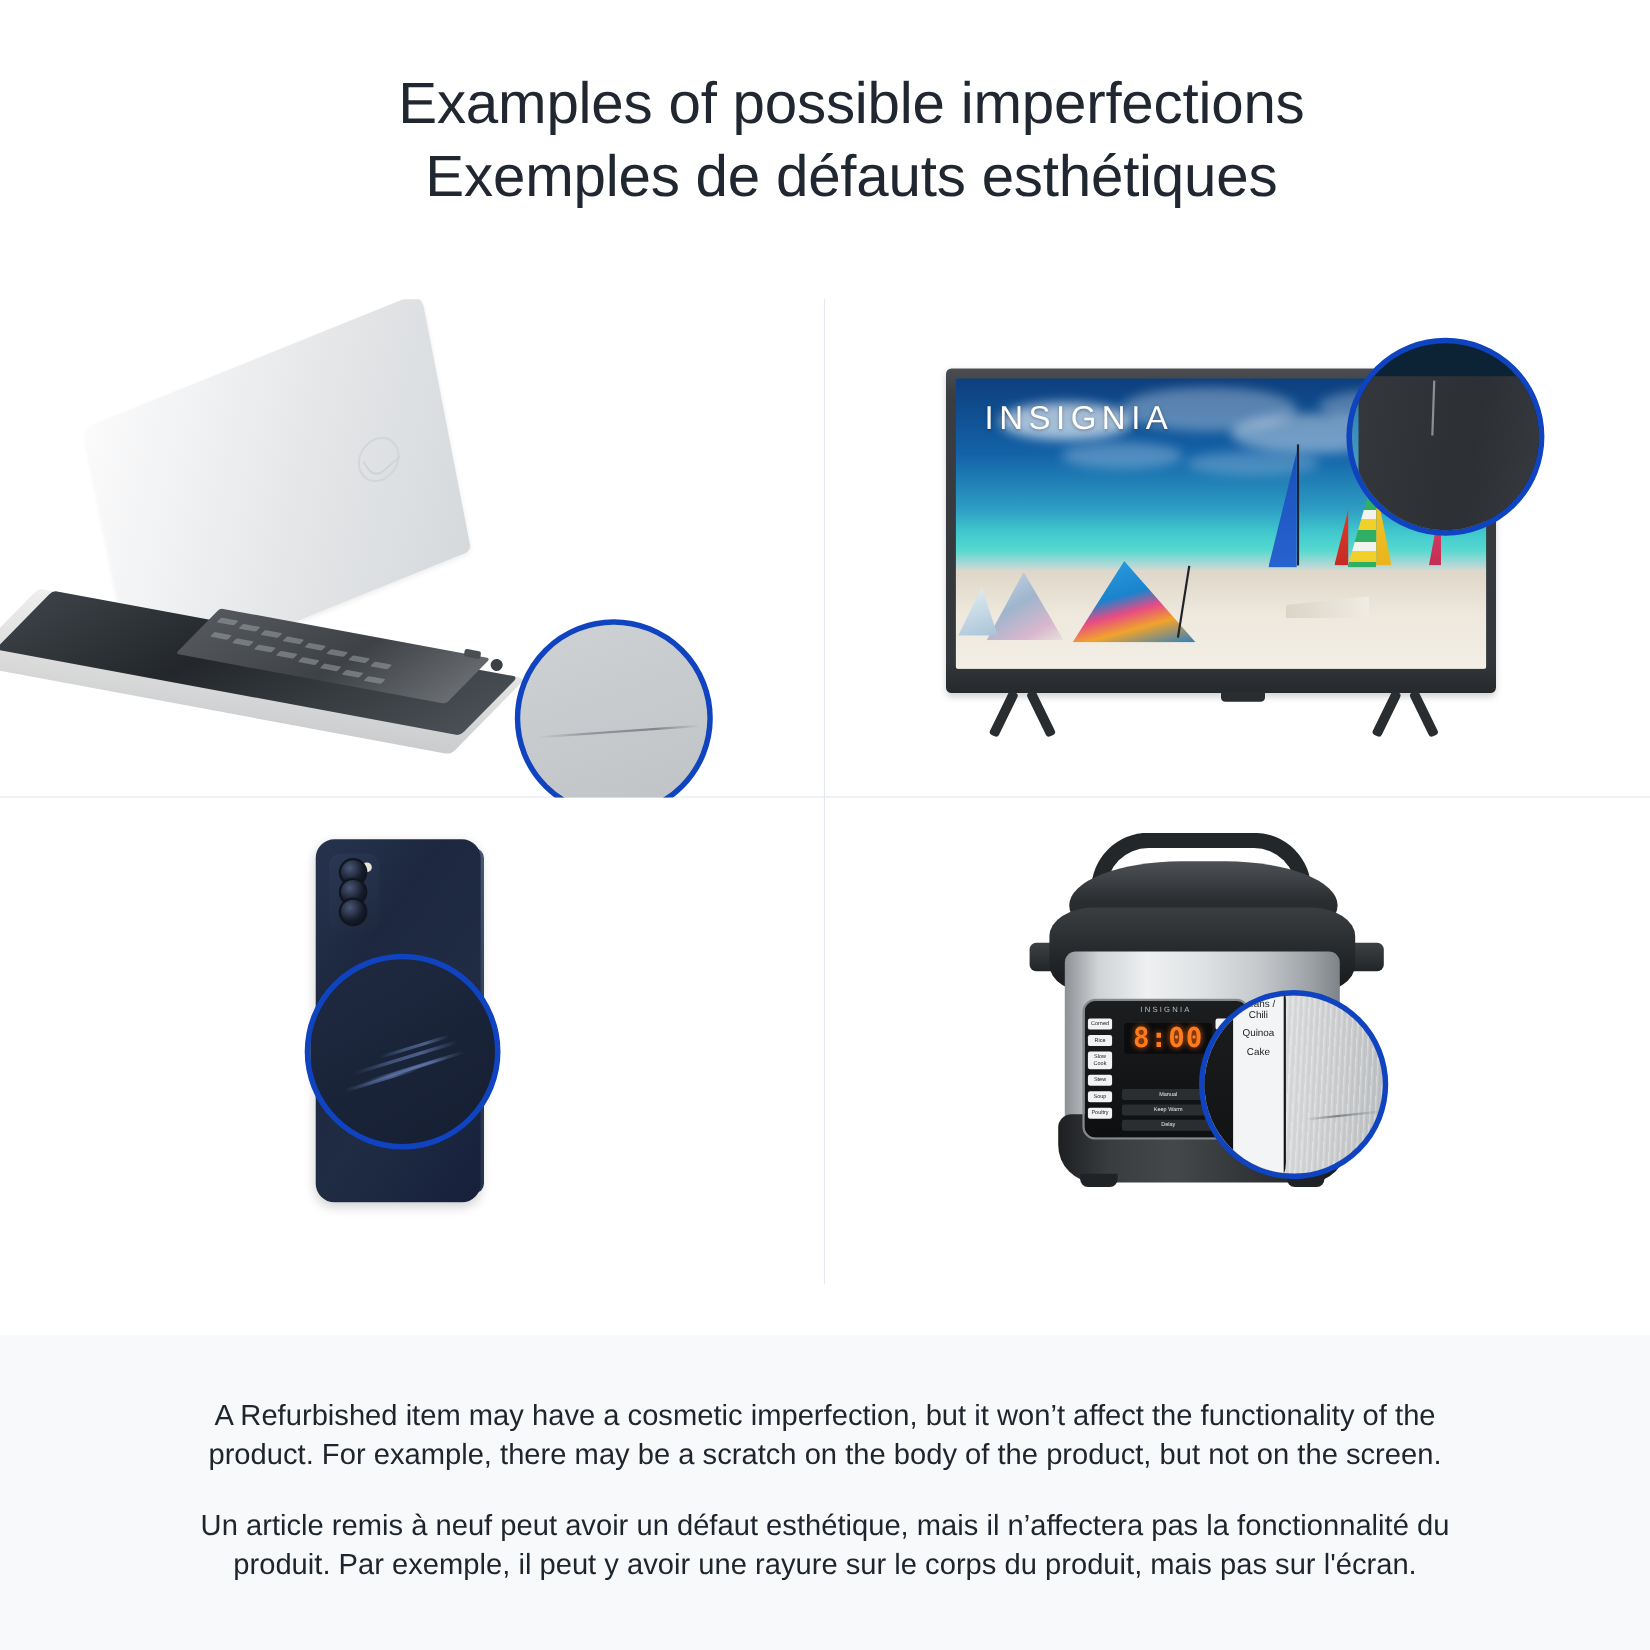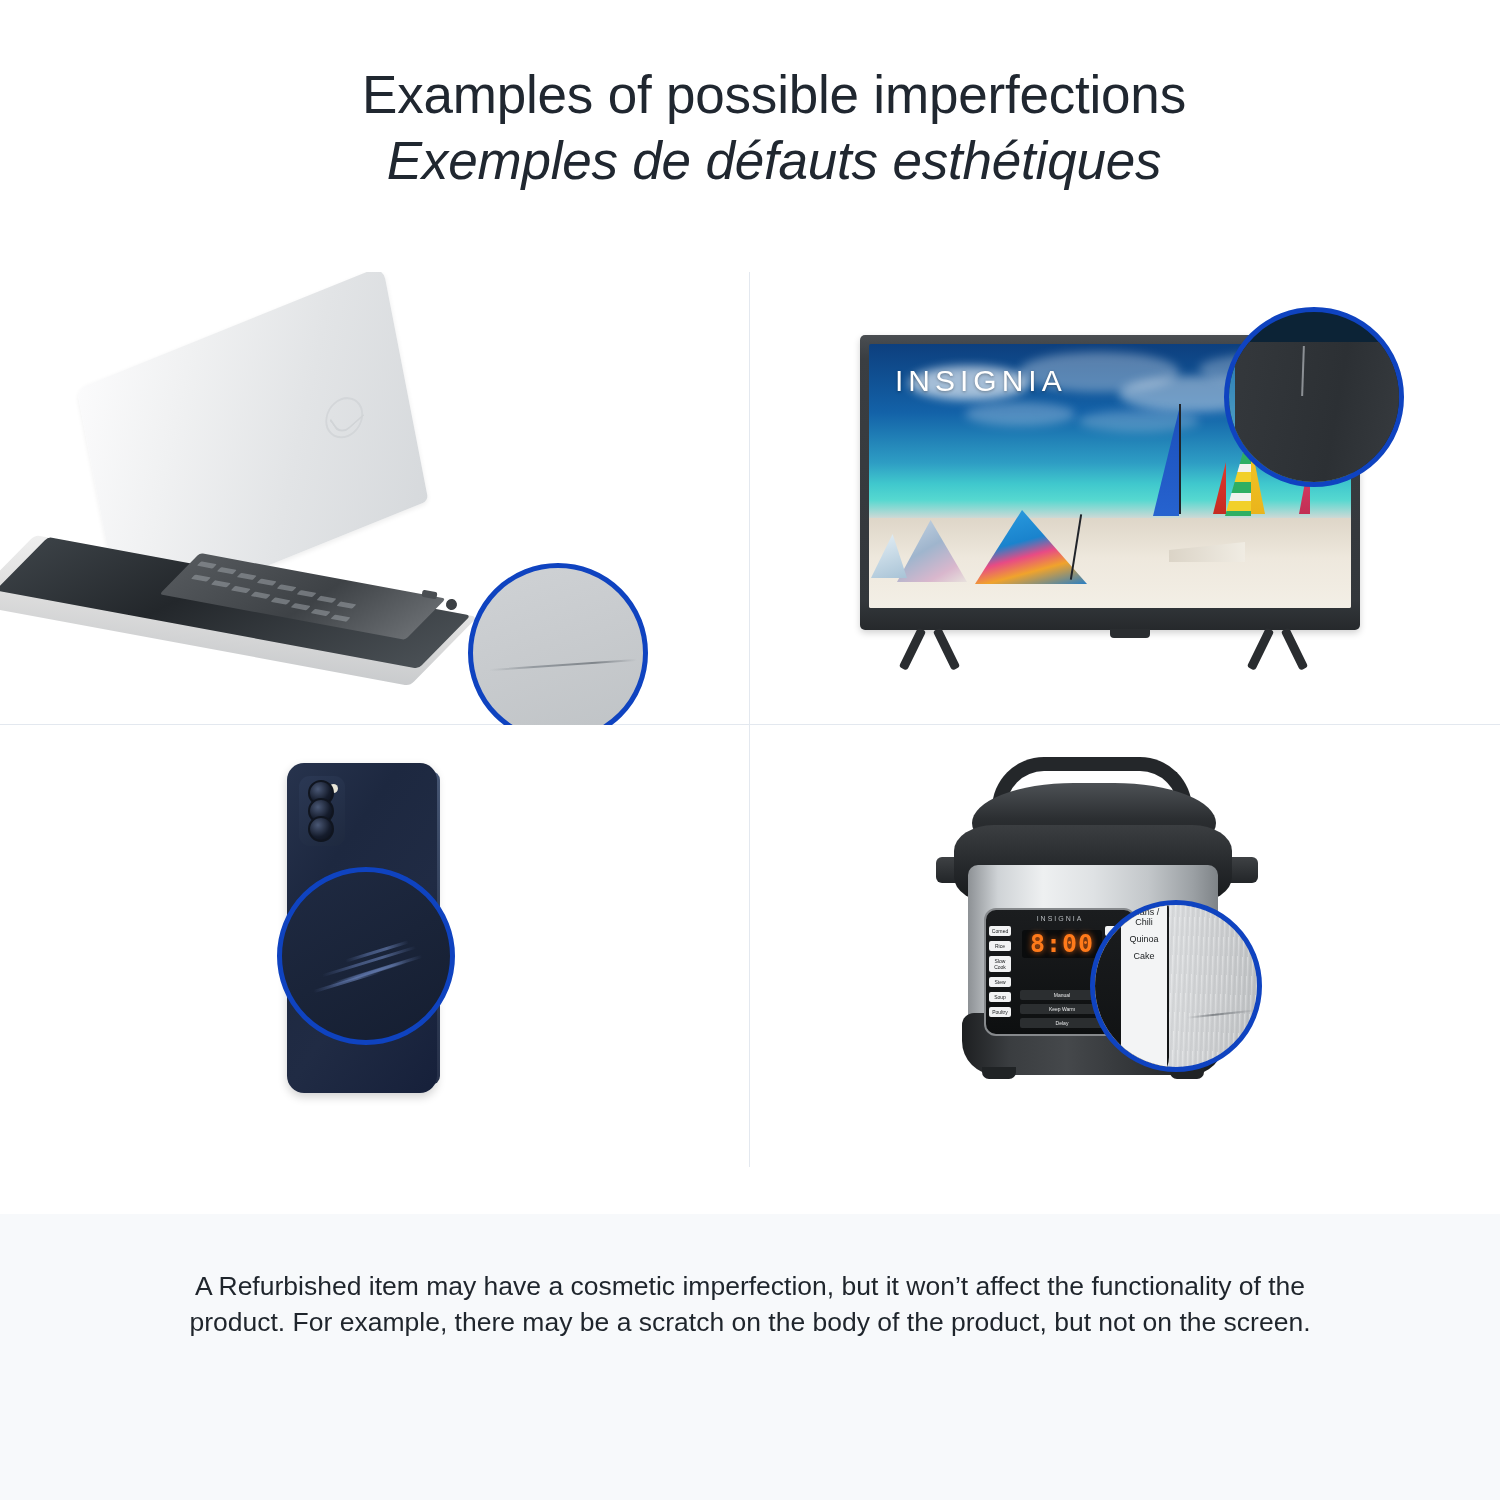--- a/index.html
+++ b/index.html
@@ -11,21 +11,21 @@
   }
   .page { position:relative; width:1500px; height:1500px; background:#fff; }
 
   
   .heading {
     position:absolute; left:0; top:62px; width:1500px;
     text-align:center; color:#202730;
     font-weight:400; letter-spacing:-0.2px;padding-left:48px;
   }
   .heading .line1 { font-size:53px; line-height:66px; display:block; }
-  .heading .line2 { font-size:53px; line-height:66px; display:block;font-style:italic; }
+  .heading .line2 { font-size:53px; line-height:66px; display:block; }
 
   
   .grid {
     position:absolute; left:0; top:272px; width:1500px; height:895px;
   }
   .cell { position:absolute; overflow:hidden; }
   .cell-tl { left:0;   top:0;   width:750px; height:453px; }
   .cell-tr { left:750px; top:0; width:750px; height:453px; }
   .cell-bl { left:0;   top:453px; width:750px; height:442px; }
   .cell-br { left:750px; top:453px; width:750px; height:442px; }
@@ -499,15 +499,16 @@
           </div>
           <div class="mag-scratch"></div>
         </div>
       </div>
     </div>
 
   </div>
 
   <div class="footer">
     <p class="first">A Refurbished item may have a cosmetic imperfection, but it won’t affect the functionality of the product. For example, there may be a scratch on the body of the product, but not on the screen.</p>
+    <p class="second">Un article remis à neuf peut avoir un défaut esthétique, mais il n’affectera pas la fonctionnalité du produit. Par exemple, il peut y avoir une rayure sur le corps du produit, mais pas sur l'écran.</p>
   </div>
 
 </div>
 
 </body></html>

